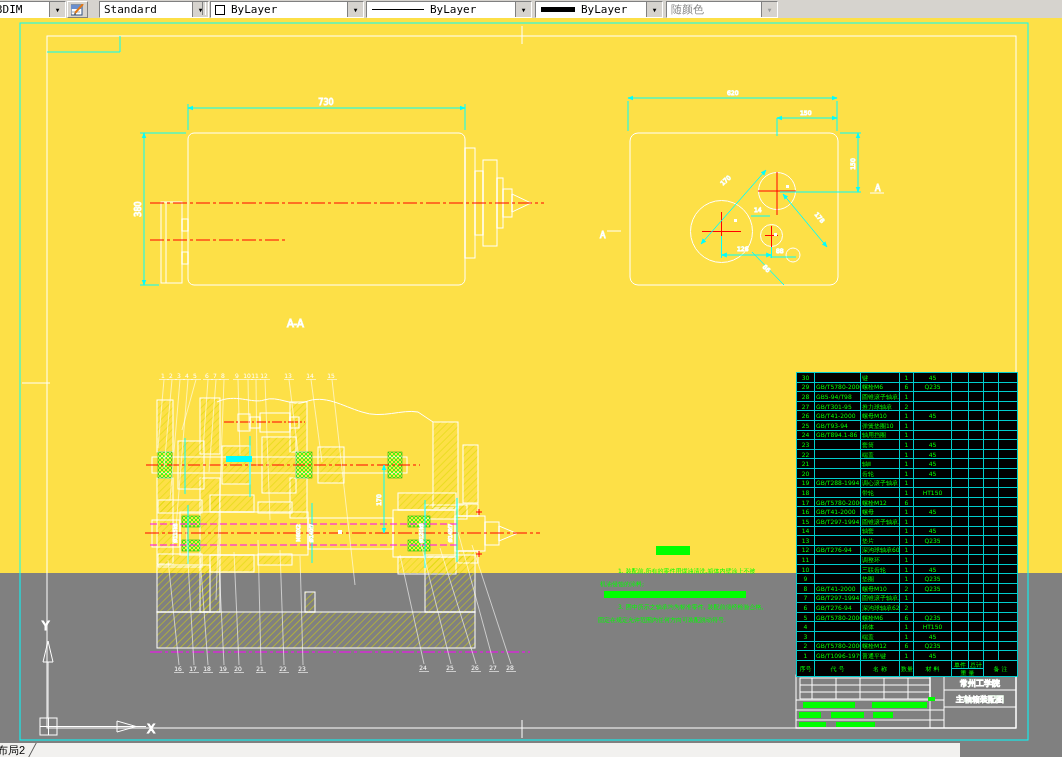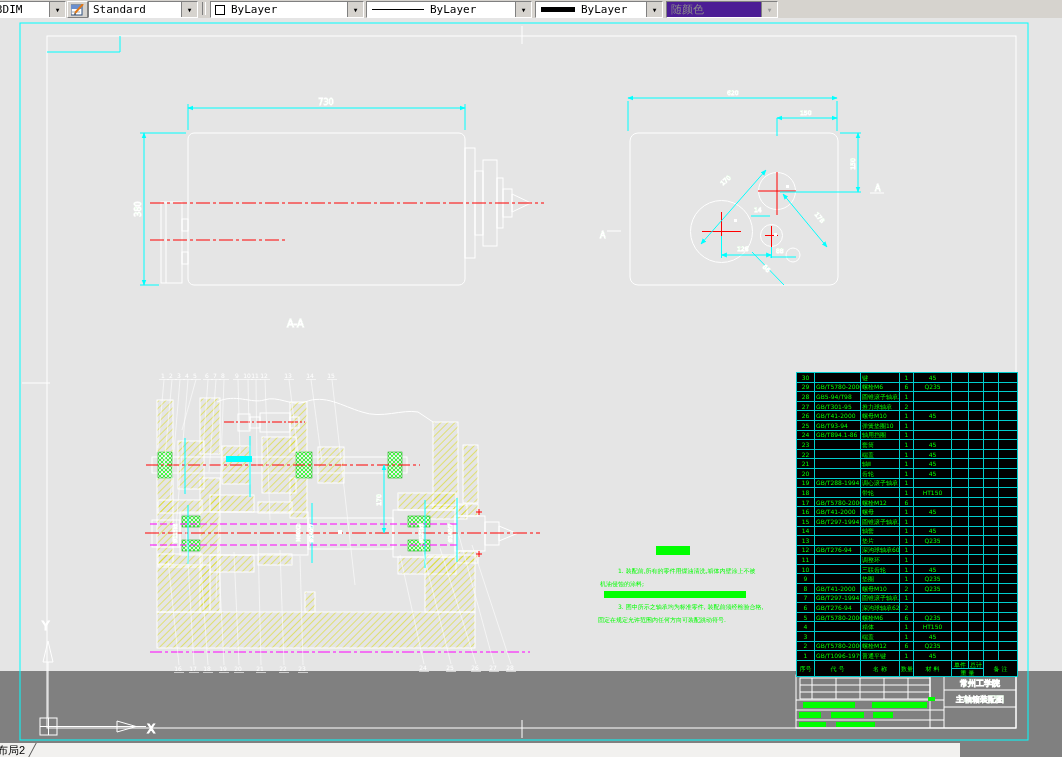--- a/index.html
+++ b/index.html
@@ -9,33 +9,33 @@
   .toolbar{position:absolute;top:0;left:0;width:1062px;height:18px;
            background:#d6d3ce;border-bottom:1px solid #9a9a9a;}
   .combo{position:absolute;top:1px;height:15px;background:#fff;
          border:1px solid;border-color:#808080 #fff #fff #808080;
          display:flex;align-items:center;font:11px "DejaVu Sans Mono",monospace;
          color:#000;overflow:hidden;white-space:nowrap;}
   .combo .val{flex:1;padding-left:4px;overflow:hidden;}
   .combo .dd{width:15px;height:15px;background:#d6d3ce;flex:0 0 15px;
              border-left:1px solid #808080;display:flex;align-items:center;
              justify-content:center;font-size:6px;color:#000;}
-  .combo.disabled{background:#4c1d95;color:#8a8a8a;}
+  .combo.disabled{background:#ffffff;color:#8a8a8a;}
   .combo.disabled .dd{color:#9a9a9a;}
   .tbtn{position:absolute;top:1px;left:67px;width:19px;height:15px;background:#d6d3ce;
         border:1px solid;border-color:#fff #808080 #808080 #fff;
         display:flex;align-items:center;justify-content:center;}
   .sep{position:absolute;top:2px;width:2px;height:13px;
        border-left:1px solid #808080;border-right:1px solid #fff;}
   .swatch-color{width:8px;height:8px;background:#fff;border:1px solid #000;margin-left:4px;}
   .swatch-line{width:52px;height:1px;background:#000;margin-left:5px;}
   .swatch-lw{width:34px;height:5px;background:#000;margin-left:5px;}
   .combo .lbl{padding-left:6px;}
   
-  .canvas{position:absolute;top:18px;left:0;width:1062px;height:653px;background:#e5e5e5;}
+  .canvas{position:absolute;top:18px;left:0;width:1062px;height:555px;background:#fde047;}
   .canvas svg{position:absolute;top:0;left:0;}
   
   .bom{position:absolute;left:796px;top:354px;width:221px;border-collapse:collapse;
        table-layout:fixed;background:#000;}
   .bom td{border:1px solid #00cdcd;color:#00ff00;font-size:6px;line-height:7px;
           padding:0 1px;text-align:center;overflow:hidden;white-space:nowrap;
           font-family:"DejaVu Sans",sans-serif;}
   .bom tbody tr{height:9.6px;}
   .bom tfoot tr{height:7.5px;}
   .bom tbody td:nth-child(2),.bom tbody td:nth-child(3){text-align:left;}
@@ -64,21 +64,21 @@
   </div>
   <div class="tbtn">
     <svg width="14" height="12">
       <rect x="0" y="1" width="11" height="10" fill="#fff" stroke="#31507c"></rect>
       <rect x="0" y="1" width="11" height="4" fill="#6a8fce"></rect>
       <line x1="1" y1="8" x2="9" y2="8" stroke="#9ab"></line>
       <line x1="12" y1="0" x2="4" y2="9" stroke="#e07818" stroke-width="2"></line>
       <line x1="3" y1="10" x2="5" y2="10" stroke="#222"></line>
     </svg>
   </div>
-  <div class="combo" style="left:88px;width:108px">
+  <div class="combo" style="left:99px;width:108px">
     <span class="val">Standard</span>
     <span class="dd">▼</span>
   </div>
   <div class="sep" style="left:202px"></div>
   <div class="combo" style="left:210px;width:152px">
     <span class="swatch-color"></span>
     <span class="val lbl">ByLayer</span>
     <span class="dd">▼</span>
   </div>
   <div class="combo" style="left:366px;width:164px">

